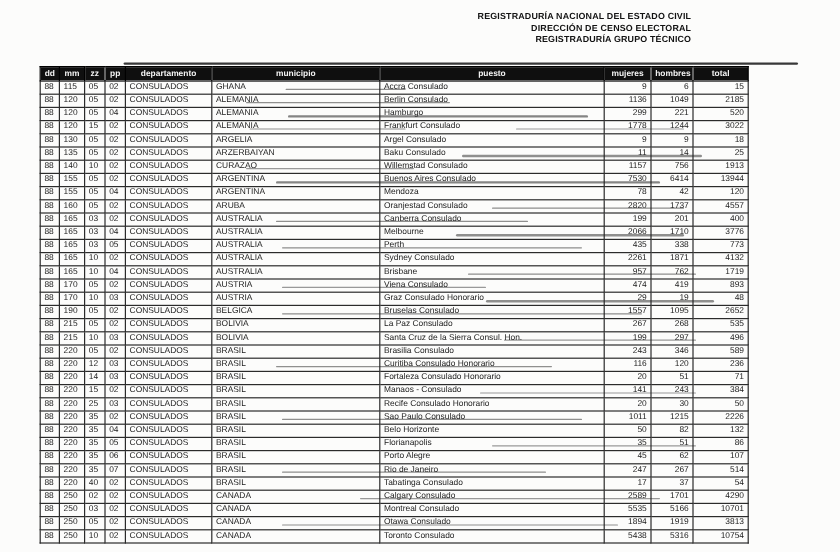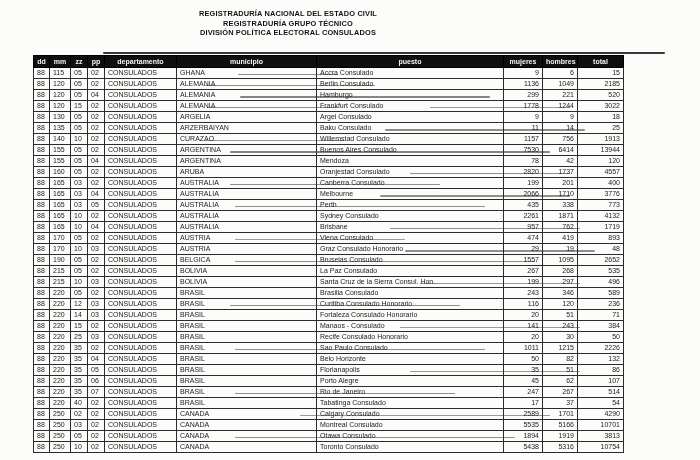--- a/index.html
+++ b/index.html
@@ -12,21 +12,21 @@
   .page {
     position: relative;
     width: 700px; height: 460px;
     background: #fcfcfb;
     overflow: hidden;
     color: #1b1b1b;
   }
   .title-block {
     position: absolute;
     top: 9px; left: 0; width: 576px;
-    text-align: center;
+    text-align: right;
   }
   .title-line {
     font-size: 7.4px;
     font-weight: bold;
     line-height: 9.7px;
     color: #131313;
     letter-spacing: 0.15px;
   }
   table.doc-table {
     position: absolute;
@@ -74,22 +74,22 @@
     pointer-events: none;
   }
 </style>
 </head>
 <body>
 
 <div class="page">
 
   <div class="title-block">
     <div class="title-line">REGISTRADURÍA NACIONAL DEL ESTADO CIVIL</div>
+    <div class="title-line">DIRECCIÓN DE CENSO ELECTORAL</div>
     <div class="title-line">REGISTRADURÍA GRUPO TÉCNICO</div>
-    <div class="title-line">DIVISIÓN POLÍTICA ELECTORAL CONSULADOS</div>
   </div>
 
   <table class="doc-table">
     <colgroup>
       <col class="col-dd">
         <col class="col-mm">
         <col class="col-zz">
         <col class="col-pp">
       <col class="col-departamento">
         <col class="col-municipio">

